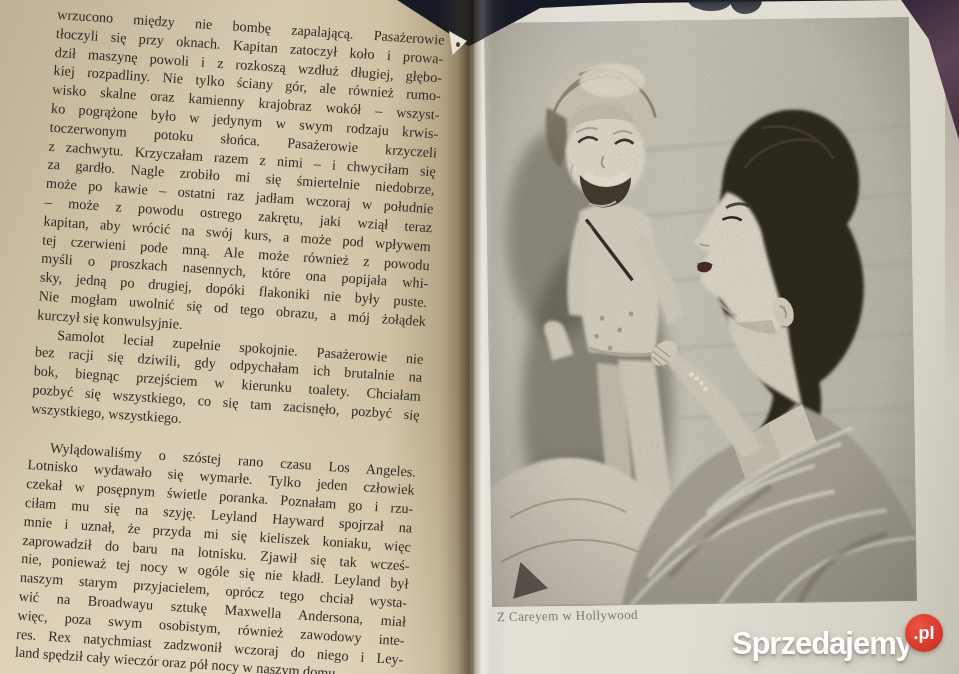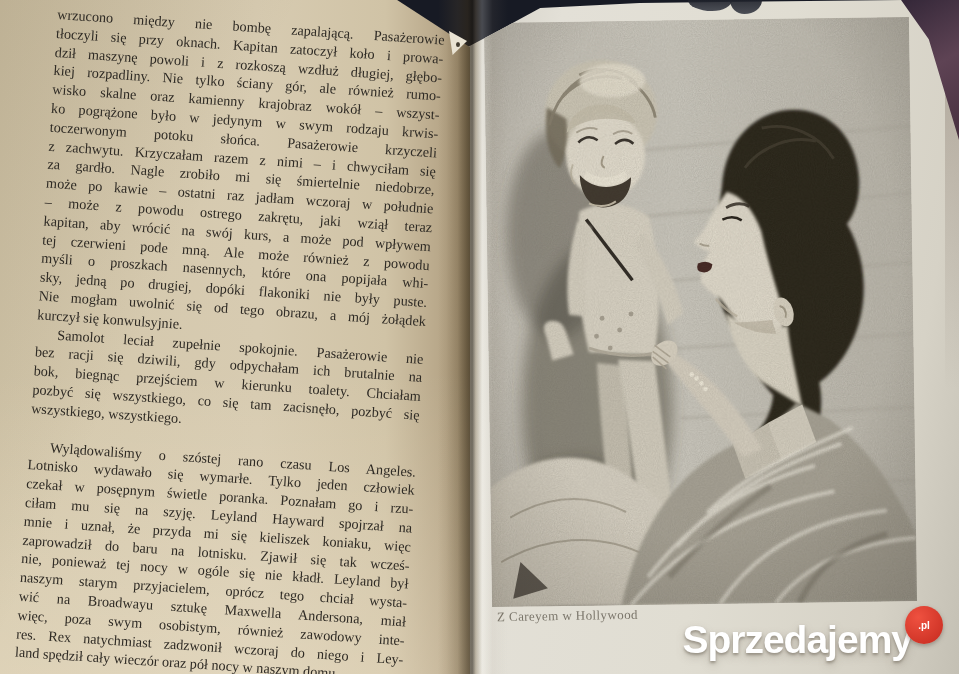--- a/index.html
+++ b/index.html
@@ -78,27 +78,27 @@
     position:absolute;left:45px;top:608px;font-size:13px;color:#7a756a;
     letter-spacing:.4px;transform:rotate(-1deg);
   }
 
   
   .watermark{
     position:absolute;right:16px;bottom:12px;z-index:9;display:flex;align-items:flex-start;
     font-family:"Liberation Sans", sans-serif;
   }
   .wm-text{
-    font-size:39px;font-weight:bold;color:#ffffff;letter-spacing:-1px;
+    font-size:31px;font-weight:bold;color:#ffffff;letter-spacing:-1px;
     text-shadow:0 2px 3px rgba(125,118,106,.7),0 4px 8px rgba(125,118,106,.35);
   }
   .wm-badge{
     width:38px;height:38px;border-radius:50%;
     background:radial-gradient(circle at 35% 30%,#ef5140,#c52a1e);
-    color:#fff;font-size:10px;font-weight:bold;
+    color:#fff;font-size:18px;font-weight:bold;
     display:flex;align-items:center;justify-content:center;
     margin:-12px 0 0 -7px;box-shadow:0 2px 4px rgba(110,100,90,.55);
   }
 </style>
 </head>
 <body>
 
 <div class="scene">
 
   <div class="page-right">

